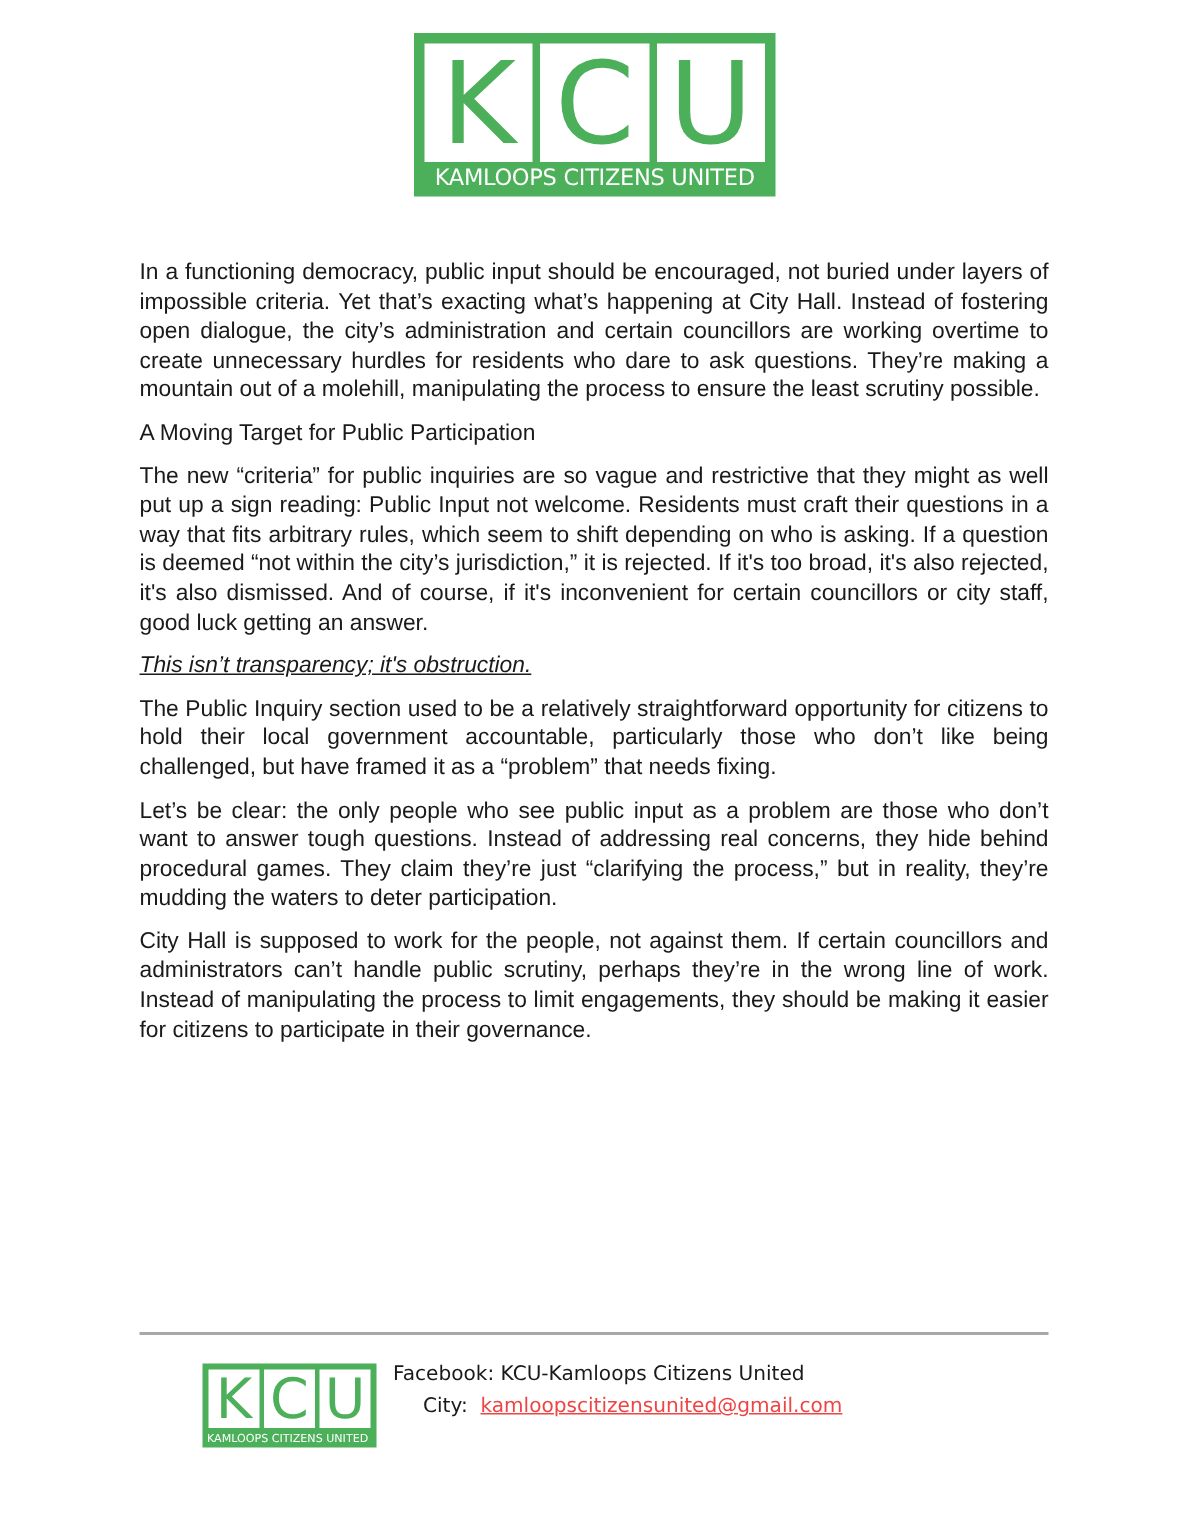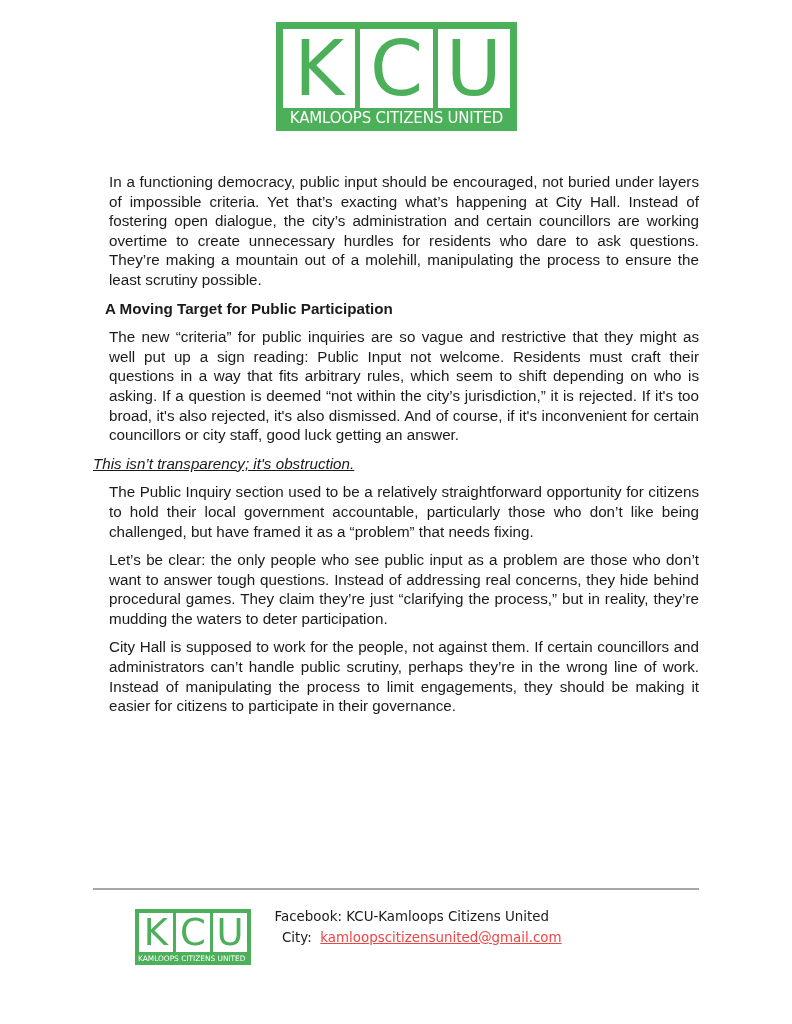--- a/index.html
+++ b/index.html
@@ -63,27 +63,27 @@
     
     .article {
       position: absolute;
       left: 93px;
       top: 172px;
       width: 606px;
       font-size: 15.2px;
       line-height: 19.6px;
     }
     .article p {
-      margin: 0 0 9px 16px;
+      margin: 0 0 9px 0;
       text-align: justify;
     }
     .article h2 {
-      margin: 0 0 9px 12px;
+      margin: 0 0 9px 0;
       font-size: 15.2px;
-      font-weight: bold;
+      font-weight: normal;
       line-height: 19.6px;
     }
     .article .callout {
       margin: 0 0 9px 0;
       font-weight: normal;
       font-style: italic;
       text-decoration: underline;
       line-height: 19.6px;
     }
 
@@ -138,21 +138,21 @@
     }
     .contact {
       position: absolute;
       left: 262px;
       top: 906px;
       font-family: "DejaVu Sans", sans-serif;
       font-size: 13.4px;
       line-height: 21px;
       color: #1a1a1a;
     }
-    .contact .row { white-space: nowrap; text-align: center; }
+    .contact .row { white-space: nowrap; }
     .contact .row.email { padding-left: 20px; }
     .contact .row.text { padding-left: 30px; }
     .contact a {
       color: #ef4444;
       text-decoration: underline;
     }
   </style>
 </head>
 <body>
 

